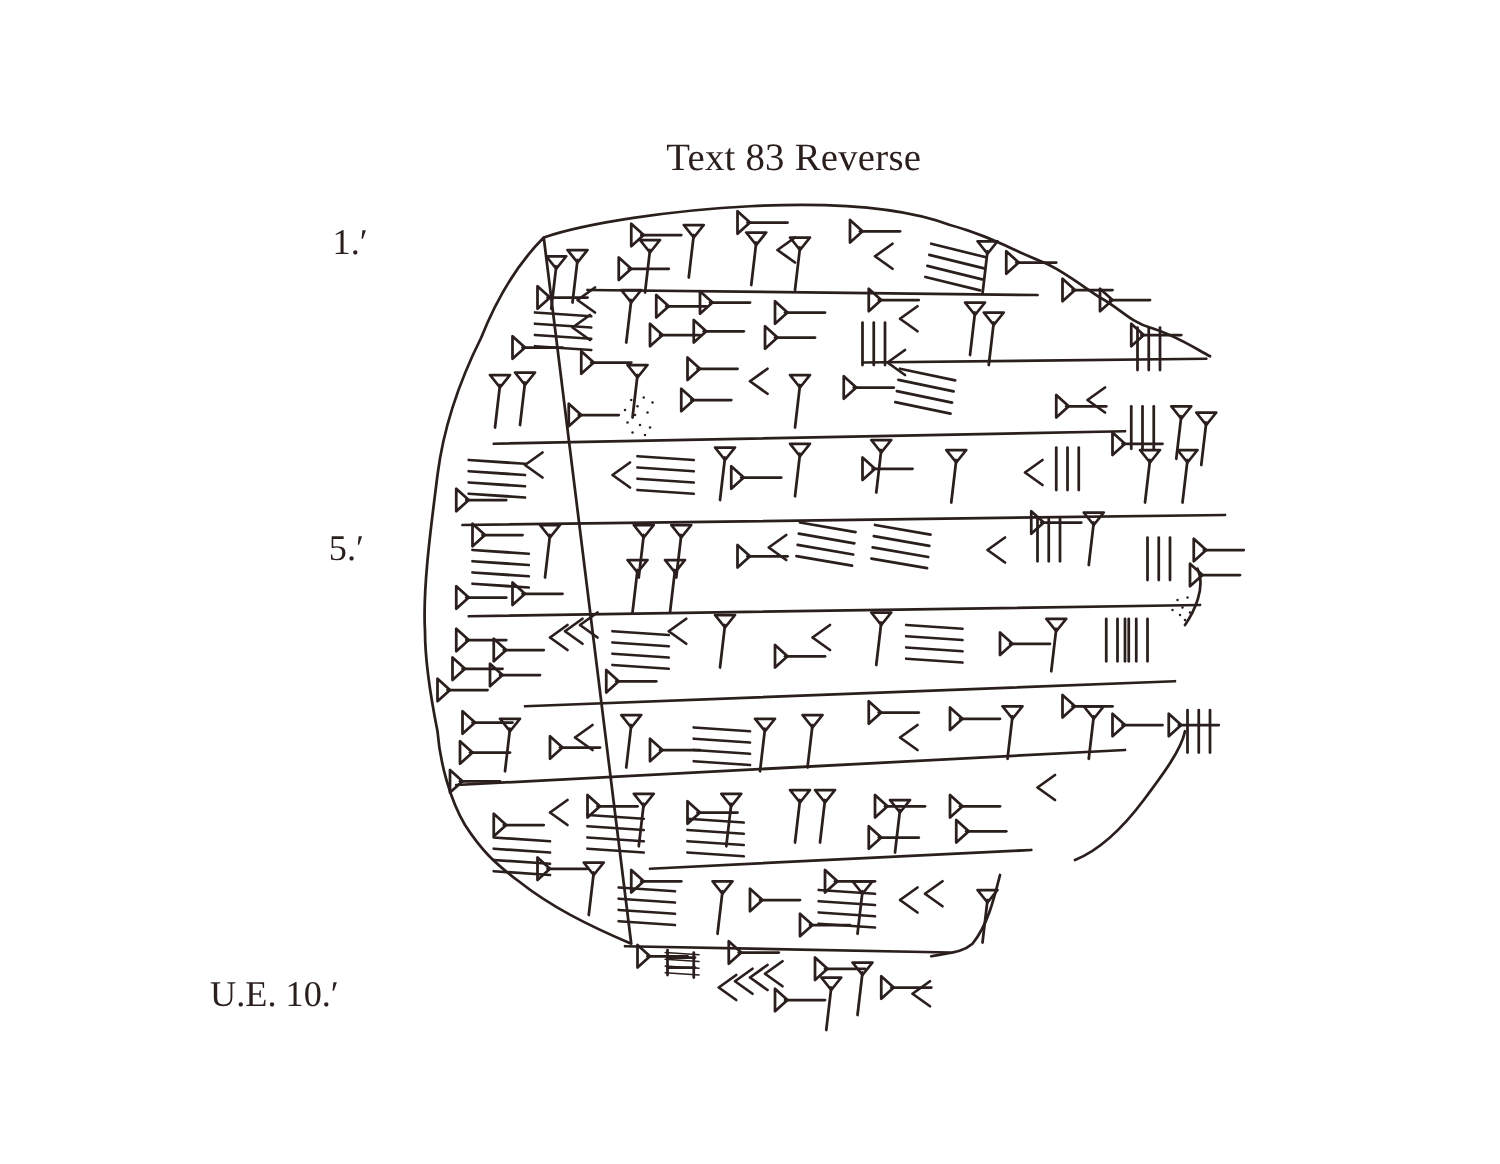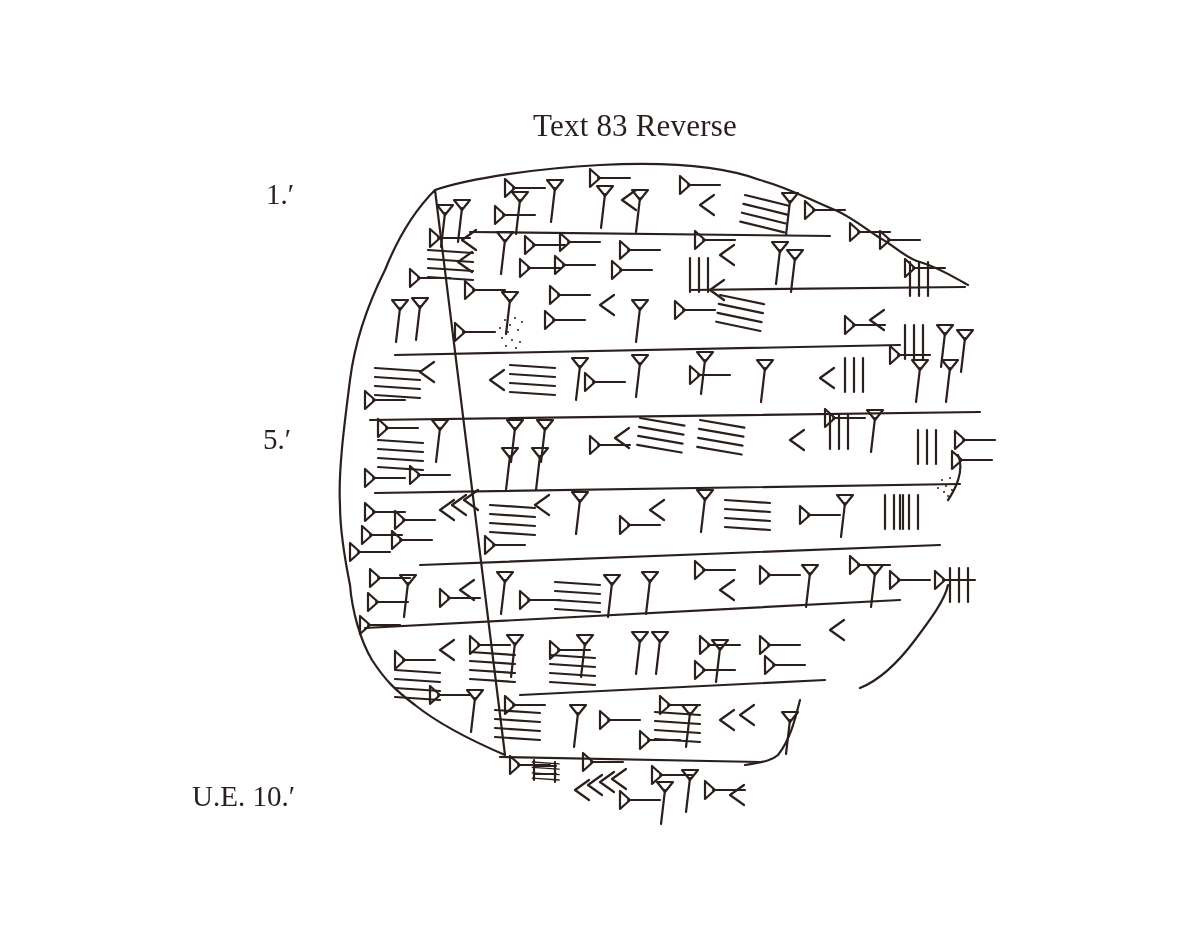--- a/index.html
+++ b/index.html
@@ -12,21 +12,21 @@
     .wedge { fill: none; stroke: #2a1f1c; stroke-width: 2.2; stroke-linejoin: round; }
     .damage { fill: #2a1f1c; }
   </style>
 </head>
 <body>
 
 <div class="plate-title">Text 83 Reverse</div>
 
 <div class="line-label" style="left:266px; top:178px;">1.′</div>
 <div class="line-label" style="left:263px; top:423px;">5.′</div>
-<div class="line-label" style="left:168px; top:780px;margin-left:24px;">U.E. 10.′</div>
+<div class="line-label" style="left:168px; top:780px;">U.E. 10.′</div>
 
 <div class="tablet">
   <svg viewBox="0 0 1200 931" xmlns="http://www.w3.org/2000/svg">
     <defs>
 
       <g id="wh">
         <path d="M0,-9 L0,9 L10,0 Z" class="wedge"></path>
         <line x1="8" y1="0" x2="40" y2="0" class="ink"></line>
       </g>
 

